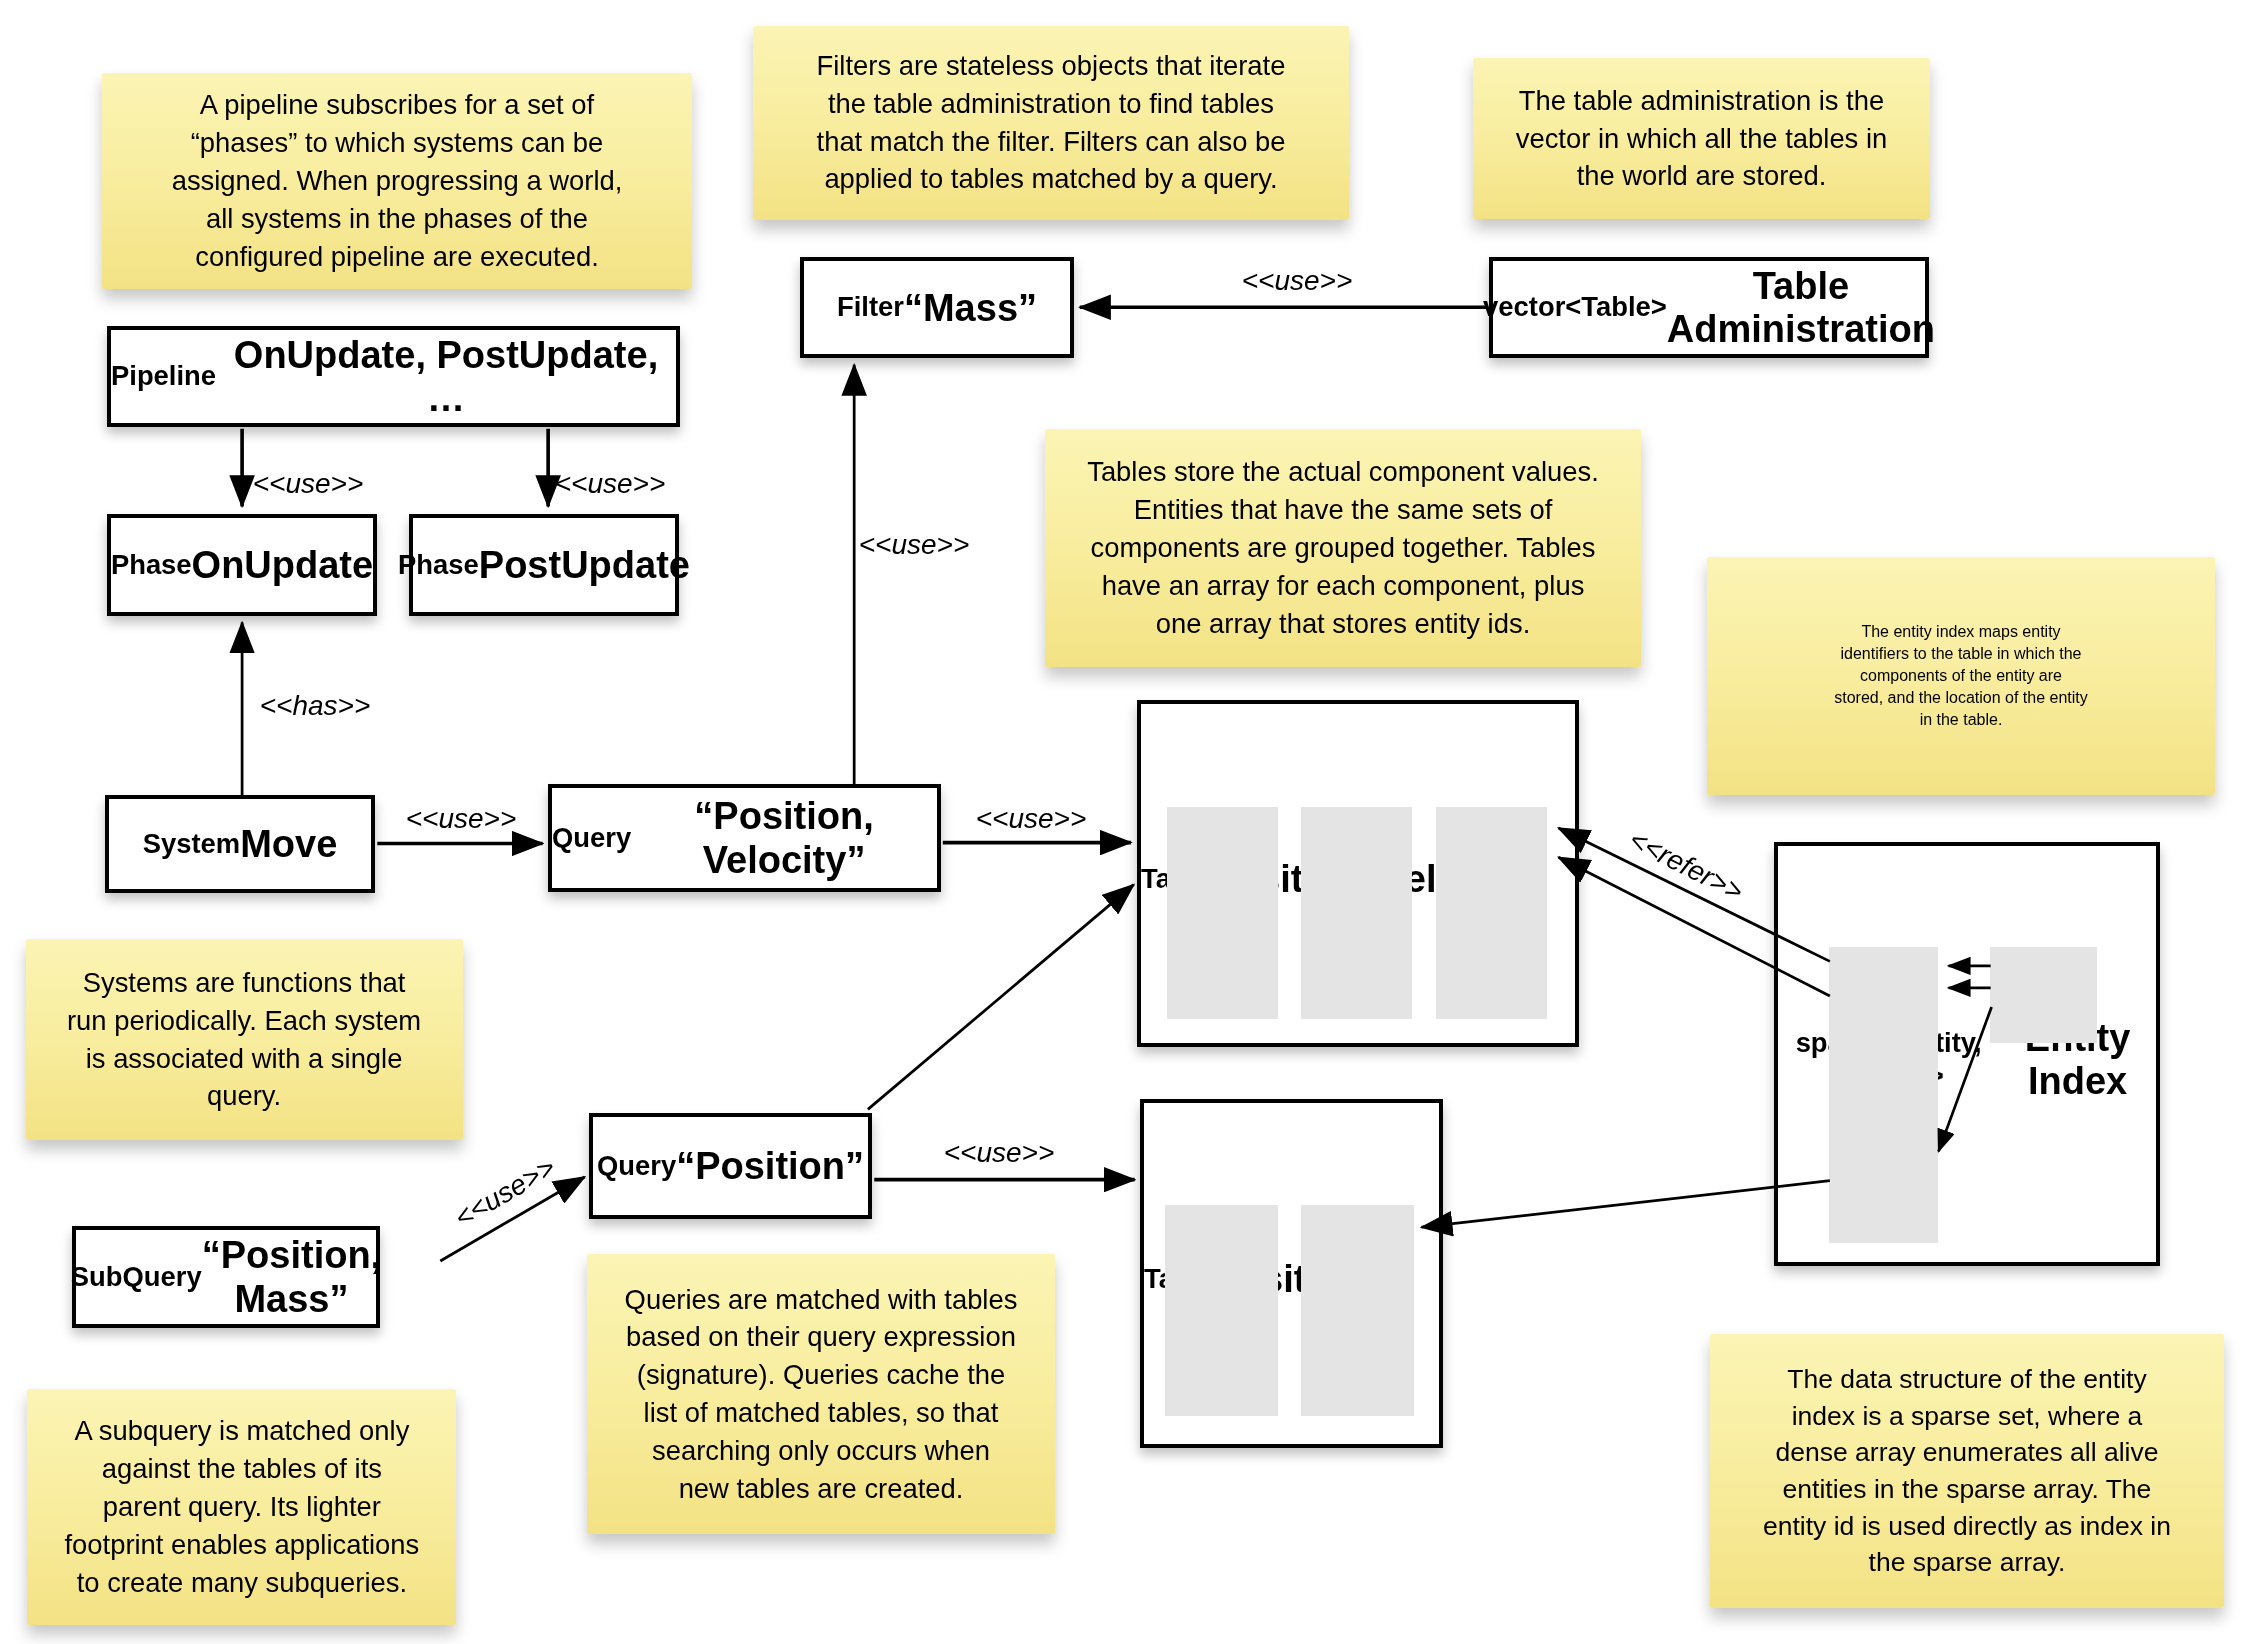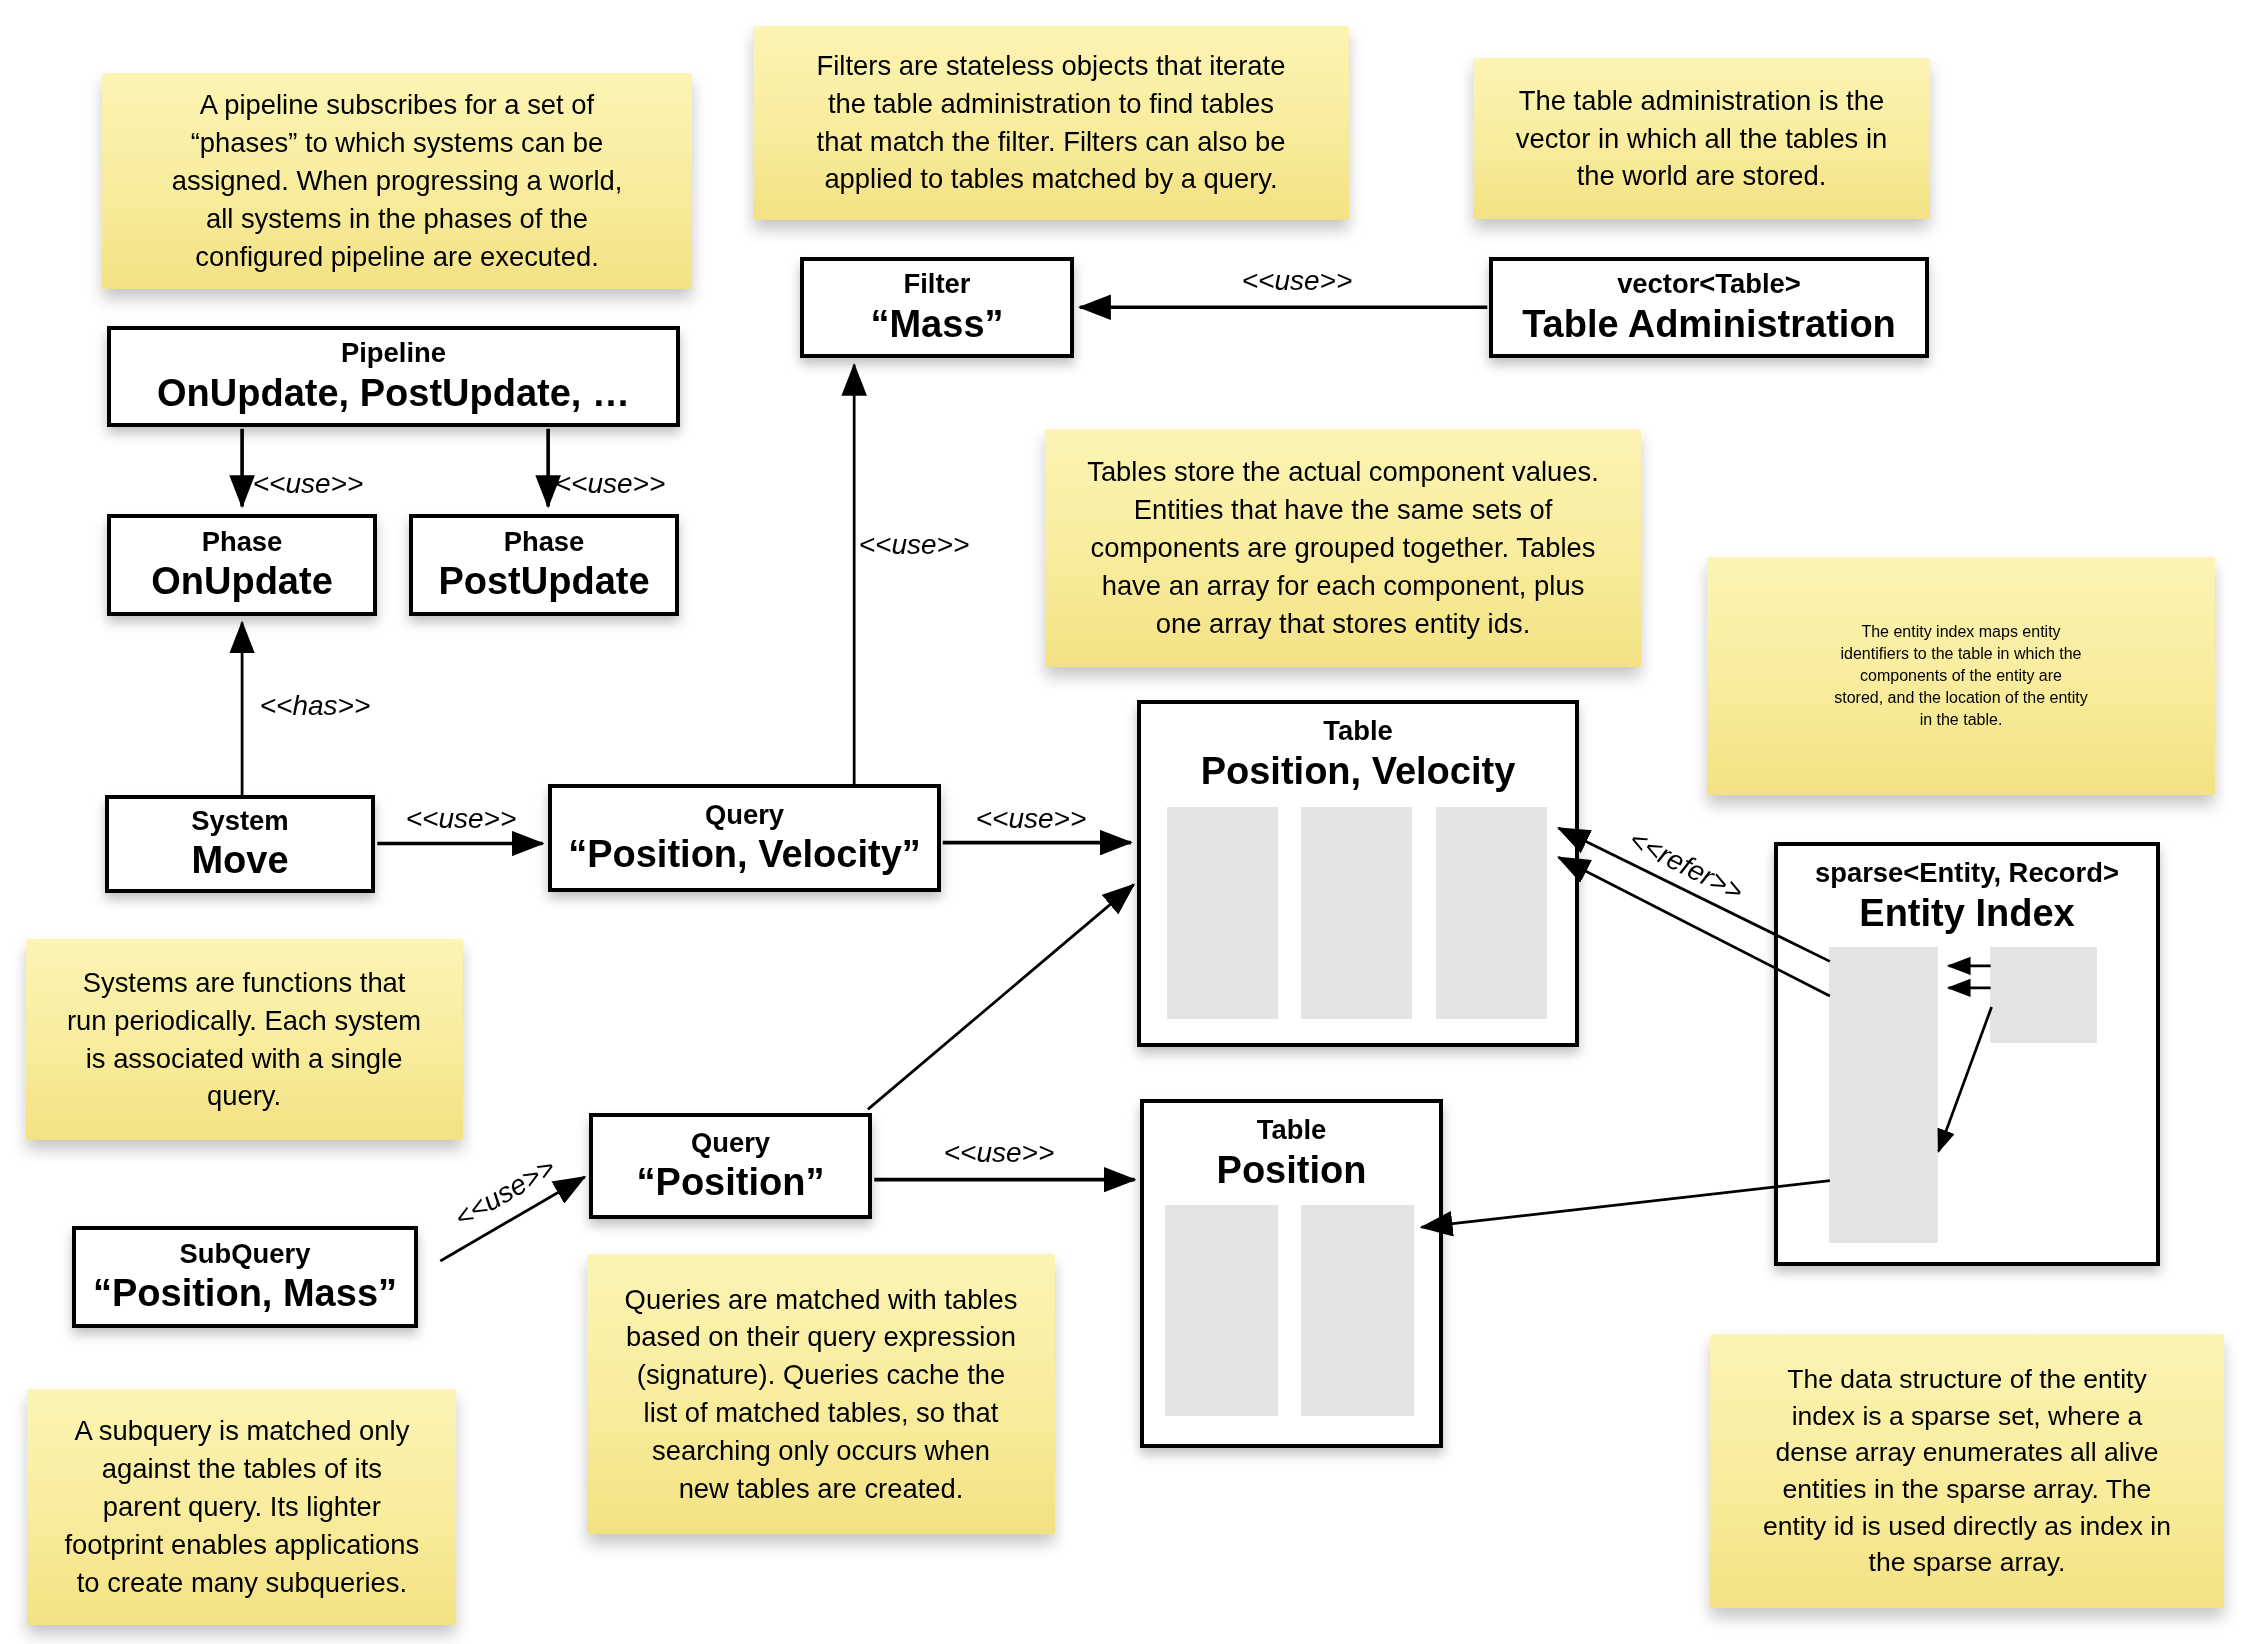--- a/index.html
+++ b/index.html
@@ -11,21 +11,21 @@
     position:absolute; box-sizing:border-box;
     background:linear-gradient(180deg,#FBF4B4 0%, #F8EC9C 55%, #F3E284 100%);
     box-shadow:0 9.1px 14.6px rgba(0,0,0,0.22);
     display:flex; align-items:center; justify-content:center;
     text-align:center; white-space:pre-line;
     font-size:27.4px; line-height:1.38; padding:9.1px 11px; border-radius:2px;
   }
   .ubox {
     position:absolute; box-sizing:border-box; background:#ffffff;
     border:4.6px solid #000; box-shadow:0 7.3px 11px rgba(0,0,0,0.25);
-    display:flex; flex-direction:column; align-items:center; justify-content:center;
+    display:flex; flex-direction:row; align-items:center; justify-content:center;
     text-align:center;
   }
   .tbox { justify-content:flex-start; padding-top:11px; }
   .stereo { font-weight:700; font-size:27.4px; line-height:1.2; }
   .bname  { font-weight:700; font-size:38px; line-height:1.15; margin-top:1.8px; }
   .array  { position:absolute; background:#E4E4E4; }
   .edge-label {
     position:absolute; font-size:28px; font-style:italic; white-space:nowrap;
     transform:translate(-50%,-50%);
   }
@@ -130,21 +130,21 @@
     <div class="bname">“Position”</div>
   </div>
 
   <div class="ubox tbox" style="left:1140px;top:1099px;width:303px;height:349px">
     <div class="stereo">Table</div>
     <div class="bname">Position</div>
     <div class="array" style="left:21px;top:102px;width:113px;height:211px"></div>
     <div class="array" style="left:157px;top:102px;width:113px;height:211px"></div>
   </div>
 
-  <div class="ubox" style="left:72px;top:1226px;width:346px;height:102px">
+  <div class="ubox" style="left:72px;top:1226px;width:308px;height:102px">
     <div class="stereo">SubQuery</div>
     <div class="bname">“Position, Mass”</div>
   </div>
 
   <div class="ubox tbox" style="left:1774px;top:842px;width:386px;height:424px">
     <div class="stereo">sparse&lt;Entity, Record&gt;</div>
     <div class="bname">Entity Index</div>
     <div class="array" style="left:51px;top:101px;width:109px;height:296px"></div>
     <div class="array" style="left:212px;top:101px;width:107px;height:96px"></div>
   </div>

